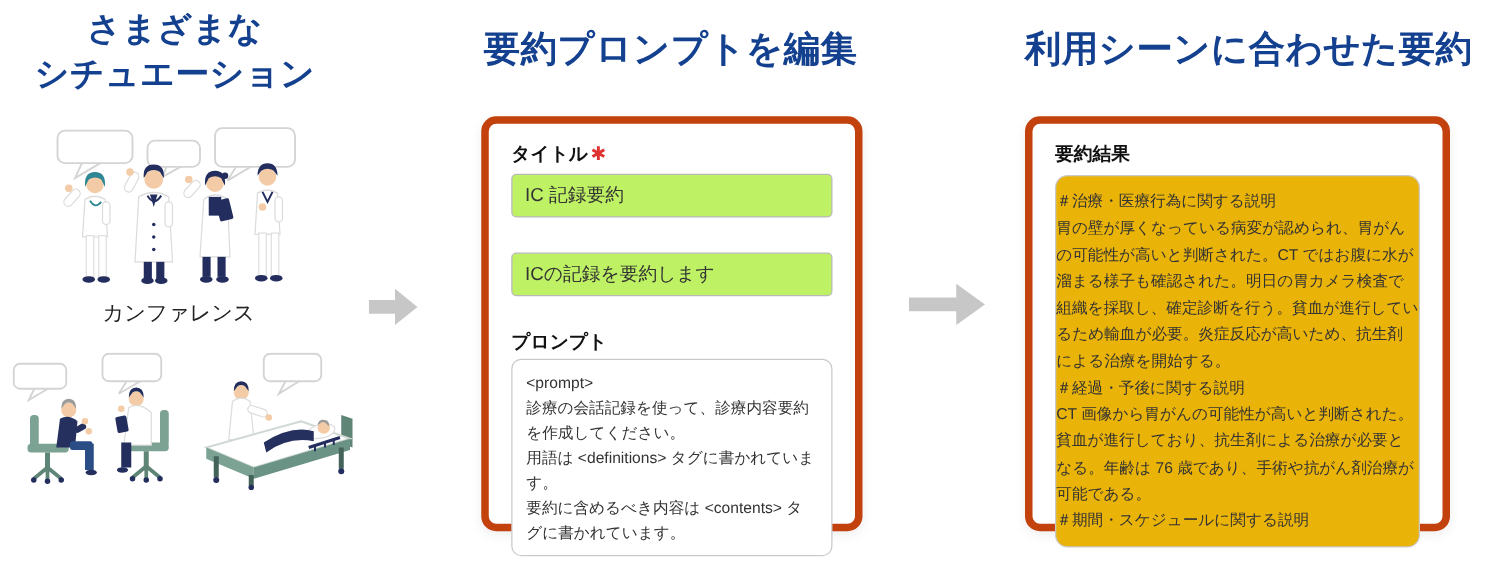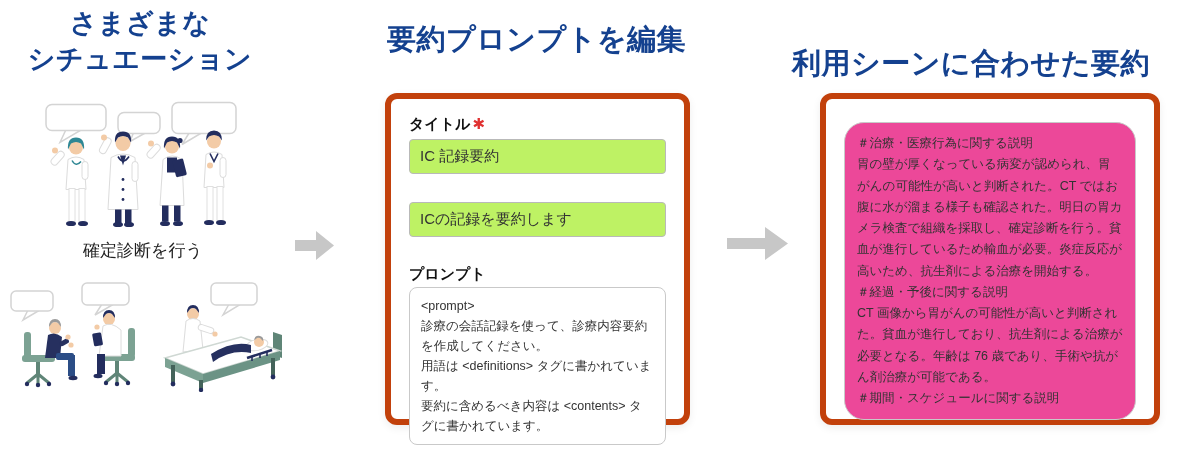--- a/index.html
+++ b/index.html
@@ -3,21 +3,21 @@
 <meta charset="utf-8">
 <style>
   * { margin:0; padding:0; box-sizing:border-box; }
   html,body { background:#fff; }
   body { font-family:"Liberation Sans","DejaVu Sans",sans-serif; }
   .canvas { position:relative; width:1200px; height:452px; background:#fff; overflow:hidden; }
 
   .col-title { position:absolute; font-weight:bold; color:#14418f; letter-spacing:.5px; }
   .left-title { left:15px; top:6px; width:250px; text-align:center; font-size:27px; line-height:1.32; white-space:pre-line; }
   .mid-title { left:387px; top:20px; font-size:29px;font-family:Liberation Mono, monospace; }
-  .right-title { left:792px; top:20px; font-size:29px;margin-top:24px; }
+  .right-title { left:820px; top:20px; font-size:29px; }
 
   .illus { position:absolute; }
   .illus svg { display:block; width:100%; height:100%; }
   .conference { left:38px; top:98px; width:210px; height:138px; }
   .interview { left:8px; top:282px; width:145px; height:110px; }
   .rounds { left:153px; top:282px; width:142px; height:110px; }
 
   .scene-label { position:absolute; text-align:center; color:#222; font-size:17px; font-weight:500; }
   .conf-label { left:38px; top:239px; width:210px; }
   .interview-label, .rounds-label { top:391px; font-size:18px; }
@@ -33,22 +33,22 @@
           box-shadow:0 3px 9px rgba(0,0,0,.07); padding:16px 18px; }
   .card-mid { left:385px; top:93px; width:305px; height:332px; }
   .card-right { left:820px; top:93px; width:340px; height:332px; }
 
   .field-label { font-size:15px; font-weight:bold; color:#111; line-height:1.2; }
   .req { color:#e03131; margin-left:2px; font-size:15px; font-weight:bold; }
   .input { margin-top:6px; margin-bottom:28px; border:1px solid #b9b9b9; border-radius:4px;
            padding:7px 10px; font-size:15px; color:#333; background:#bef264; min-height:35px; }
   .textarea { margin-top:4px; border:1px solid #c9c9c9; border-radius:8px; padding:8px 11px;
               font-size:12.5px; line-height:1.6; color:#333; white-space:pre-wrap; background:#fff; }
-  .result-box { margin-top:7px; border:1px solid #c9c9c9; border-radius:20px; padding:10px 12px;
-                font-size:12.5px; line-height:1.7; color:#333; white-space:pre-wrap; background:#ec4899; }
+  .result-box { margin-top:7px; border:1px solid #c9c9c9; border-radius:10px; padding:10px 0;
+                font-size:12.5px; line-height:1.7; color:#333; white-space:pre-wrap; background:#eab308; }
 </style>
 </head>
 <body>
 
 <div class="canvas">
 
   <h2 class="col-title left-title">さまざまな
 シチュエーション</h2>
 
   <div class="illus conference">
@@ -116,21 +116,21 @@
         <path d="M172 54 L176 62 L180 54" stroke="#232d5e" stroke-width="1.6" fill="none"></path>
         <circle cx="172" cy="66" r="3" fill="#f3cba6"></circle>
         <rect x="182" y="58" width="6" height="20" rx="3" fill="#fff" stroke="#dcdcdc"></rect>
         <rect x="169" y="87" width="6" height="34" fill="#fff" stroke="#e0e0e0"></rect>
         <rect x="179" y="87" width="6" height="34" fill="#fff" stroke="#e0e0e0"></rect>
         <ellipse cx="171" cy="123" rx="5" ry="2.6" fill="#232d5e"></ellipse>
         <ellipse cx="183" cy="123" rx="5" ry="2.6" fill="#232d5e"></ellipse>
       </g>
     </svg>
   </div>
-  <div class="scene-label conf-label">確定診断を行う</div>
+  <div class="scene-label conf-label">カンファレンス</div>
 
   <div class="illus interview">
     <svg viewBox="0 0 145 110">
       <g fill="#fff" stroke="#d4d4d4" stroke-width="1.5">
         <path d="M20 28 L15 38 L32 28 Z"></path>
           <rect x="3" y="9" width="42" height="20" rx="5"></rect>
         <path d="M94 22 L87 33 L106 22 Z"></path>
           <rect x="74" y="1" width="47" height="22" rx="5"></rect>
       </g>
 
@@ -228,20 +228,21 @@
 
     <div class="field-label">プロンプト</div>
     <div class="textarea">&lt;prompt&gt;
 診療の会話記録を使って、診療内容要約を作成してください。
 用語は &lt;definitions&gt; タグに書かれています。
 要約に含めるべき内容は &lt;contents&gt; タグに書かれています。</div>
   </div>
 
   <h2 class="col-title right-title">利用シーンに合わせた要約</h2>
   <div class="card card-right">
+    <div class="field-label">要約結果</div>
     <div class="result-box">＃治療・医療行為に関する説明
 胃の壁が厚くなっている病変が認められ、胃がんの可能性が高いと判断された。CT ではお腹に水が溜まる様子も確認された。明日の胃カメラ検査で組織を採取し、確定診断を行う。貧血が進行しているため輸血が必要。炎症反応が高いため、抗生剤による治療を開始する。
 ＃経過・予後に関する説明
 CT 画像から胃がんの可能性が高いと判断された。貧血が進行しており、抗生剤による治療が必要となる。年齢は 76 歳であり、手術や抗がん剤治療が可能である。
 ＃期間・スケジュールに関する説明</div>
   </div>
 
 </div>
 
 </body></html>

